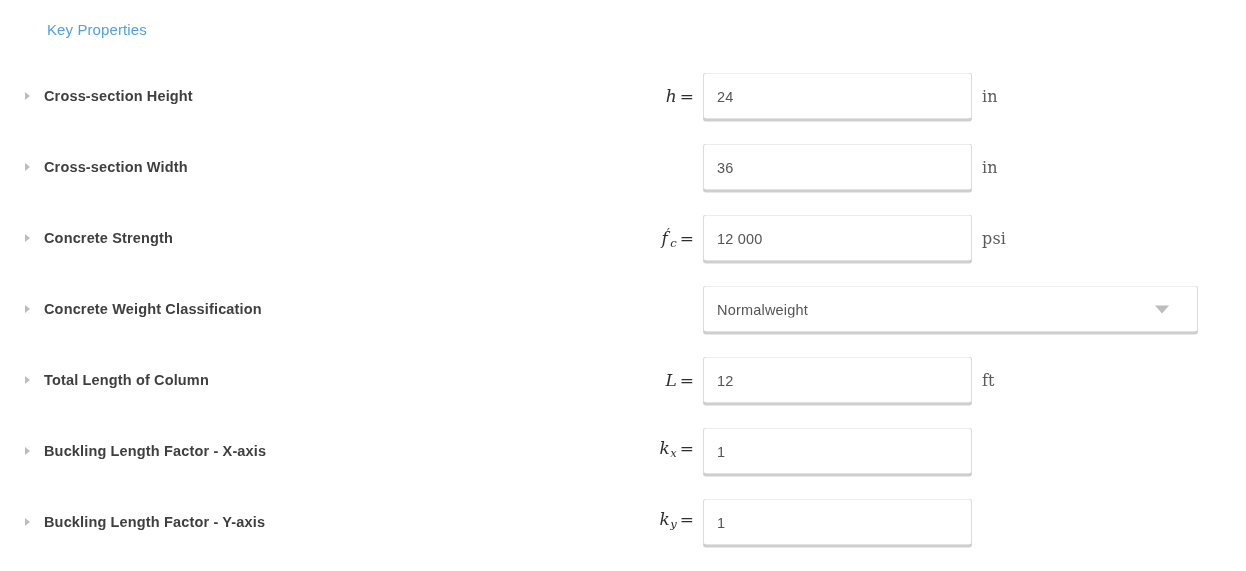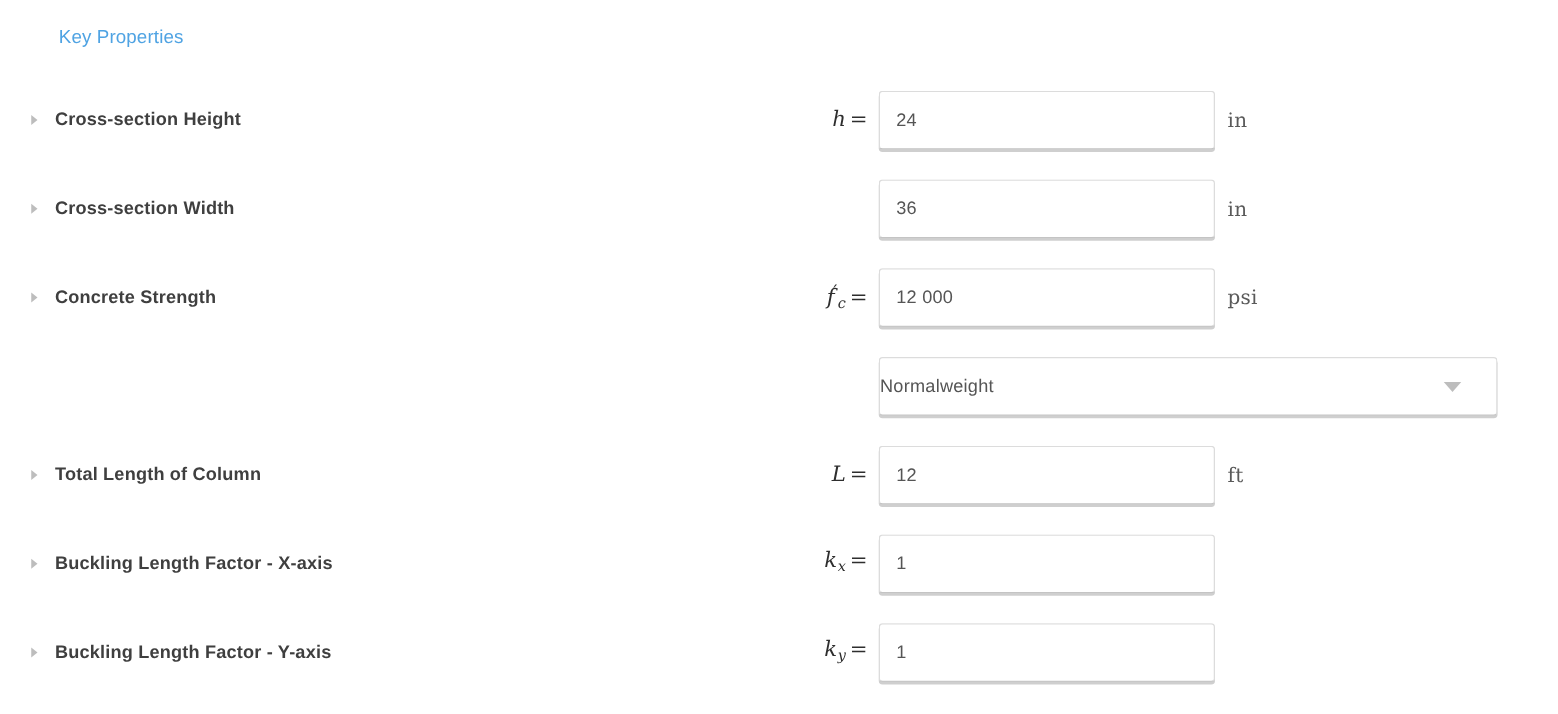--- a/index.html
+++ b/index.html
@@ -167,21 +167,21 @@
     width: 100%;
     height: 100%;
     box-sizing: border-box;
     background: #ffffff;
     border: 1px solid #dcdcdc;
     border-bottom: 1px solid #c4c4c4;
     border-radius: 3px;
     box-shadow: 0 2px 0 0 #cfcfcf;
     display: flex;
     align-items: center;
-    padding: 0 14px 0 0;
+    padding: 0 14px 0 13px;
     cursor: pointer;
   }
   .select-value {
     flex: 1 1 auto;
     font-size: 14.5px;
     color: #555555;
     letter-spacing: 0.2px;
     white-space: nowrap;
     overflow: hidden;
   }
@@ -230,20 +230,24 @@
           <span class="disclosure-icon"></span>
           <span class="label-text">Concrete Strength</span>
         </div>
         <div class="symbol"><span class="fc">f<span class="prime">′</span><sub>c</sub></span><span class="eq">=</span></div>
         <div class="field-wrap">
           <input type="text" class="text-input" value="12 000" style="">
           <span class="unit">psi</span>
         </div>
       </div>
       <div class="row" style="top: 281px;">
+        <div class="row-label">
+          <span class="disclosure-icon"></span>
+          <span class="label-text">Concrete Weight Classification</span>
+        </div>
         <div class="select-wrap">
           <div class="select-box">
             <span class="select-value">Normalweight</span>
             <span class="chevron-down-icon"></span>
           </div>
         </div>
       </div>
       <div class="row" style="top: 352px;">
         <div class="row-label">
           <span class="disclosure-icon"></span>

